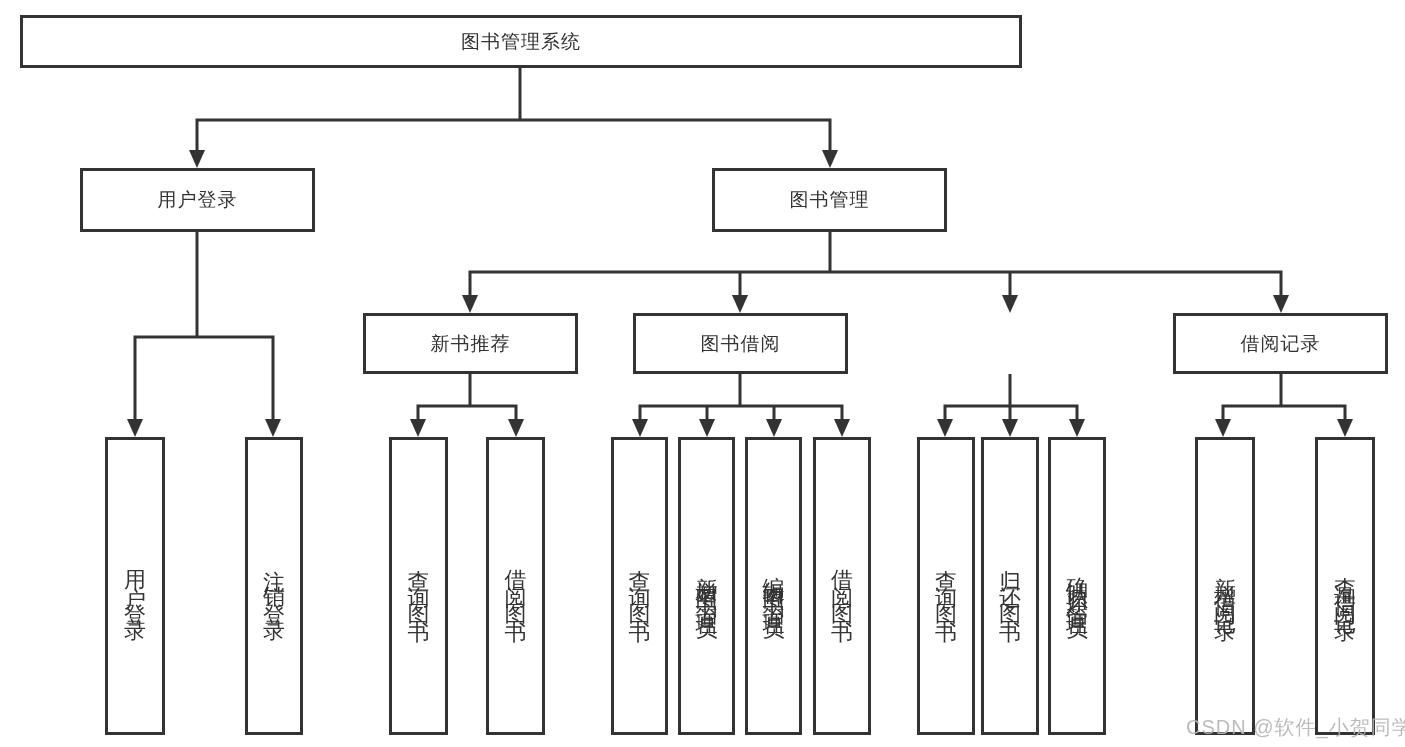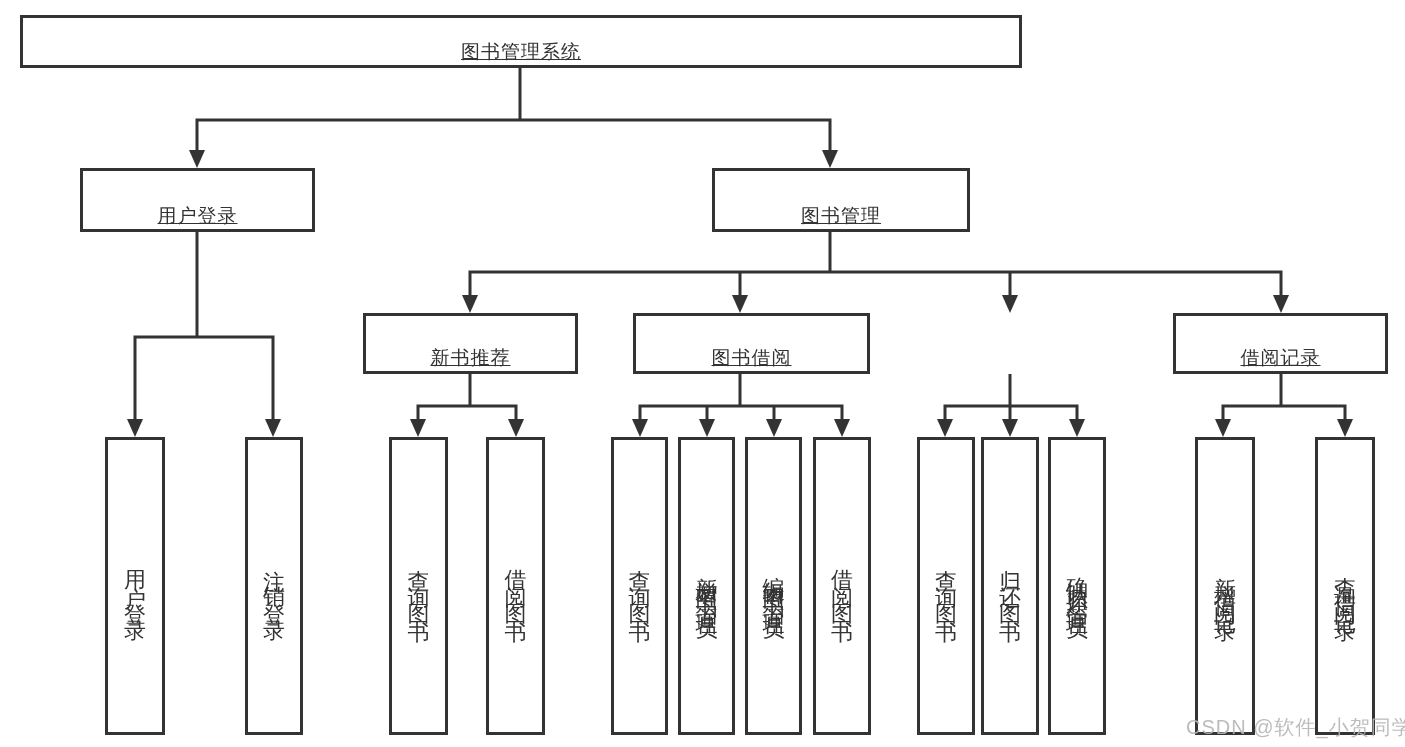--- a/index.html
+++ b/index.html
@@ -20,27 +20,26 @@
   .connectors{
     position:absolute;left:0;top:0;width:1405px;height:747px;
     pointer-events:none;z-index:0;
   }
   .connectors path{stroke:var(--line);stroke-width:3;fill:none;}
   .connectors polygon{fill:var(--line);stroke:none;}
   .node{
     position:absolute;
     border:3px solid var(--line);
     background:var(--box-bg);
-    display:flex;align-items:flex-end;justify-content:center;
+    display:flex;align-items:center;justify-content:center;
     box-sizing:border-box;
     z-index:1;
     font-size:19px;
     letter-spacing:1px;
     white-space:nowrap;
-    text-decoration:underline;
   }
   .leaf{
     position:absolute;
     top:437px;height:298px;
     border:3px solid var(--line);
     background:var(--box-bg);
     display:flex;align-items:center;justify-content:center;
     box-sizing:border-box;
     z-index:1;
   }
@@ -125,28 +124,28 @@
     </g>
   </svg>
 
   <div class="node" style="left:20px;top:15px;width:1002px;height:53px;">
     <span>图书管理系统</span>
   </div>
 
   <div class="node" style="left:80px;top:168px;width:235px;height:64px;">
     <span>用户登录</span>
   </div>
-  <div class="node" style="left:712px;top:168px;width:258px;height:64px;">
+  <div class="node" style="left:712px;top:168px;width:235px;height:64px;">
     <span>图书管理</span>
   </div>
 
   <div class="node" style="left:363px;top:313px;width:215px;height:61px;">
     <span>新书推荐</span>
   </div>
-  <div class="node" style="left:633px;top:313px;width:237px;height:61px;">
+  <div class="node" style="left:633px;top:313px;width:215px;height:61px;">
     <span>图书借阅</span>
   </div>
   <div class="node" style="left:1173px;top:313px;width:215px;height:61px;">
     <span>借阅记录</span>
   </div>
 
   <div class="leaf" style="left:105px;width:60px;">
     <span class="vtext">用户登录</span>
   </div>
   <div class="leaf" style="left:245px;width:58px;">

